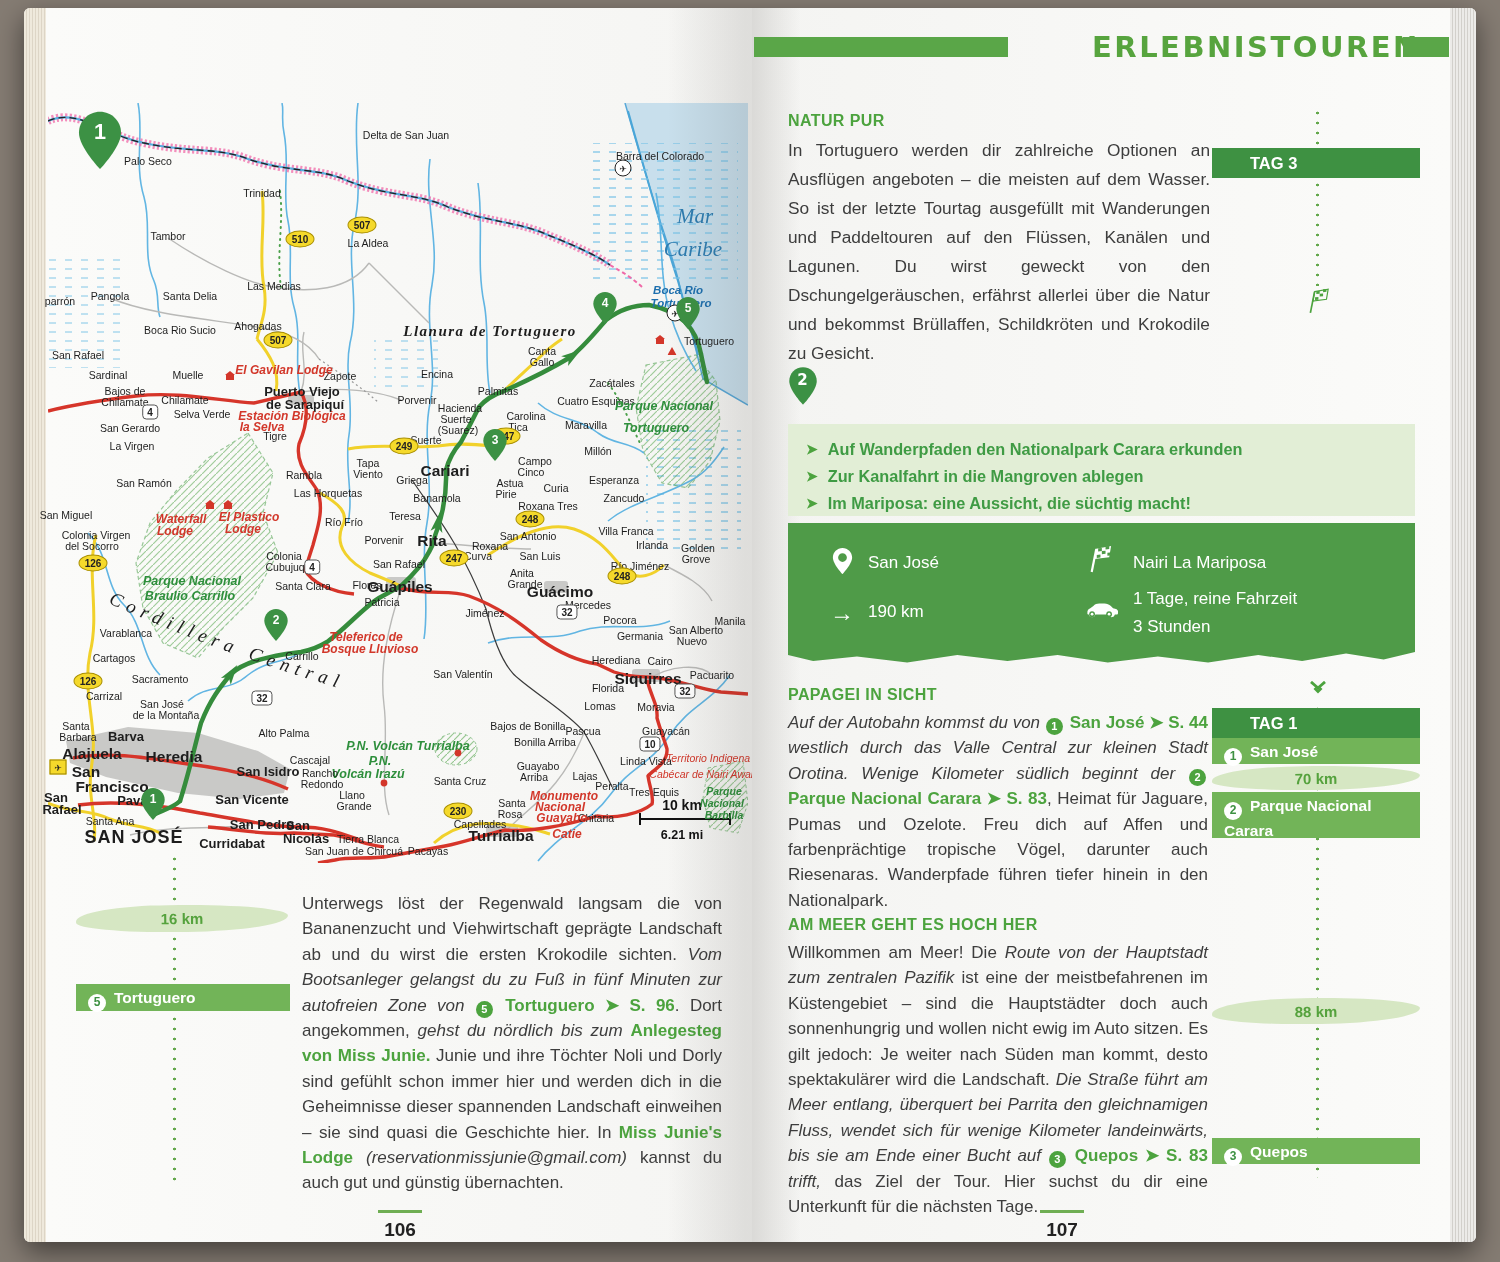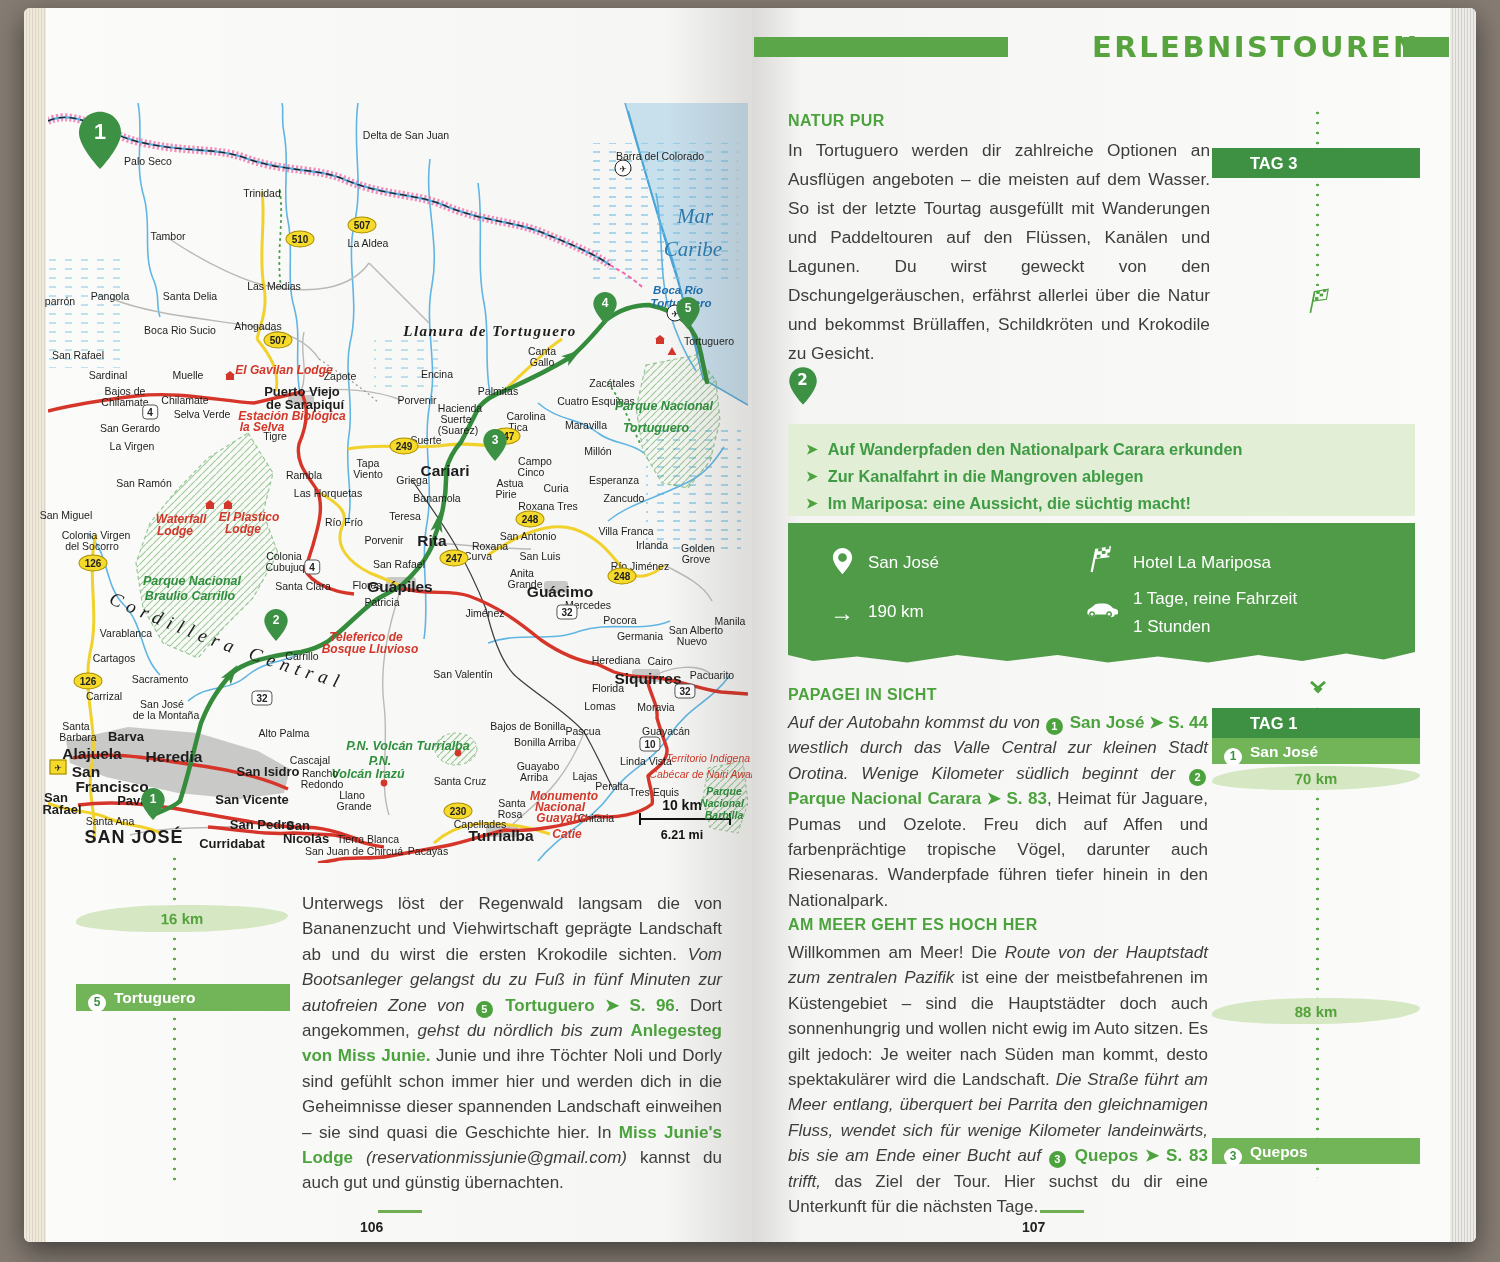--- a/index.html
+++ b/index.html
@@ -11,21 +11,21 @@
   .page-left{left:22px;width:706px;}
   .page-left:after{content:'';position:absolute;inset:0;background:linear-gradient(to right,rgba(255,255,255,0) 88%,rgba(60,55,50,.12) 99%);pointer-events:none;}
   .page-right{left:728px;width:698px;background:linear-gradient(to left,#fbfbf9,#f4f4f2);}
   .page-right:before{content:'';position:absolute;inset:0;background:linear-gradient(to right,rgba(60,55,50,.14),rgba(255,255,255,0) 7%);pointer-events:none;}
   
   .grn{color:#4ca33e;font-weight:bold;}
   .it{font-style:italic;}
   .ncirc{display:inline-flex;width:17px;height:17px;border-radius:50%;background:#4ca33e;color:#fff;font-size:11px;font-weight:bold;align-items:center;justify-content:center;vertical-align:-2px;margin:0 2px 0 1px;font-style:normal;}
   .para{position:absolute;text-align:justify;color:#3d3d3d;font-size:17px;line-height:25.4px;}
   .sec-head{position:absolute;color:#4ca33e;font-weight:bold;font-size:16px;letter-spacing:.4px;}
-  .pagenum{position:absolute;text-align:left;font-weight:bold;font-size:14px;color:#222;}
+  .pagenum{position:absolute;text-align:center;font-weight:bold;font-size:19px;color:#222;}
   .pagenum i{display:block;width:44px;height:3px;background:#6fae53;margin:0 auto 6px auto;}
   .dotline{position:absolute;width:3px;background-image:radial-gradient(circle,#64a84c 1.3px,rgba(0,0,0,0) 1.6px);background-size:3px 10px;background-repeat:repeat-y;}
   .brush{position:absolute;background:#d6e7c3;color:#55a23d;font-weight:bold;font-size:15px;display:flex;align-items:center;justify-content:center;border-radius:46% 54% 50% 50% / 60% 45% 60% 40%;transform:rotate(-.6deg);}
   .tagbar{position:absolute;background:#3e9142;color:#fff;font-weight:bold;font-size:16.5px;display:flex;align-items:center;padding-left:38px;box-sizing:border-box;}
   .stopbar{position:absolute;background:#72b458;color:#fff;font-weight:bold;font-size:15.5px;display:block;padding:3px 8px 3px 12px;box-sizing:border-box;line-height:21px;}
   .wnum{display:inline-flex;width:18px;height:18px;background:#fff;color:#3e9142;border-radius:50%;font-size:12px;font-weight:bold;align-items:center;justify-content:center;margin-right:8px;vertical-align:-3px;}
   
   .topbar{position:absolute;left:2px;top:29px;width:254px;height:20px;background:#5aa648;}
   .topblock{position:absolute;left:651px;top:29px;width:46px;height:20px;background:#5aa648;}
   .booktitle{position:absolute;left:340px;top:22px;width:305px;text-align:right;color:#57a43e;font-weight:bold;font-size:29px;letter-spacing:2.5px;font-family:"DejaVu Sans",sans-serif;}
@@ -494,32 +494,32 @@
             </g>
           <g fill="#4f9b48">
               <rect x="11" y="4.6" width="4" height="3.4" transform="skewY(-6)"></rect>
               <rect x="19" y="3.2" width="4" height="3.4" transform="skewY(-6)"></rect>
               <rect x="15" y="8" width="4" height="3.4" transform="skewY(-6)"></rect>
               <rect x="9.5" y="11.6" width="4" height="3.2" transform="skewY(-6)"></rect>
               <rect x="21" y="10.4" width="3" height="3.2" transform="skewY(-6)"></rect>
             </g>
         </svg>
       </span>
-      <span class="ib-item" style="left:345px;top:30px;">Hotel La Mariposa</span>
+      <span class="ib-item" style="left:345px;top:30px;">Nairi La Mariposa</span>
       <span class="ib-icon" style="left:296px;top:78px;">
         <svg viewBox="0 0 40 20" width="34" height="17">
           <path d="M4 13c0-2 1-3.4 3-4.2l4-3C13 4 15 3 18 3h6c3 0 5.6 1.2 7.6 3l2.6 2.4c3.4.5 5.8 1.6 5.8 3.6v2.4c0 .9-.7 1.6-1.6 1.6h-2a4 4 0 0 1-7.8 0H13.4a4 4 0 0 1-7.8 0H5c-.6 0-1-.4-1-1z" fill="#fff"></path>
           <circle cx="9.5" cy="15.5" r="3.4" fill="#4f9b48"></circle>
             <circle cx="9.5" cy="15.5" r="1.6" fill="#fff"></circle>
           <circle cx="29.5" cy="15.5" r="3.4" fill="#4f9b48"></circle>
             <circle cx="29.5" cy="15.5" r="1.6" fill="#fff"></circle>
         </svg>
       </span>
       <span class="ib-item" style="left:345px;top:66px;">1 Tage, reine Fahrzeit</span>
-      <span class="ib-item" style="left:345px;top:94px;">1 Stunden</span>
+      <span class="ib-item" style="left:345px;top:94px;">3 Stunden</span>
     </div>
 
     <div class="sec-head" style="left:36px;top:678px;">PAPAGEI IN SICHT</div>
     <div class="para" style="left:36px;top:702px;width:420px;"><span class="it">Auf der Autobahn kommst du von </span><span class="ncirc">1</span><span class="grn"> San José ➤ S. 44 </span><span class="it">westlich durch das Valle Central zur kleinen Stadt Orotina. Wenige Kilometer südlich beginnt der </span><span class="ncirc">2</span><span class="grn"> Parque Nacional Carara ➤ S. 83</span><span class="">, Heimat für Jaguare, Pumas und Ozelote. Freu dich auf Affen und farbenprächtige tropische Vögel, darunter auch Riesenaras. Wanderpfade führen tiefer hinein in den Nationalpark.</span></div>
 
     <div class="sec-head" style="left:36px;top:908px;">AM MEER GEHT ES HOCH HER</div>
     <div class="para" style="left:36px;top:932px;width:420px;"><span class="">Willkommen am Meer! Die </span><span class="it">Route von der Hauptstadt zum zentralen Pazifik </span><span class="">ist eine der meistbefahrenen im Küstengebiet – sind die Hauptstädter doch auch sonnenhungrig und wollen nicht ewig im Auto sitzen. Es gilt jedoch: Je weiter nach Süden man kommt, desto spektakulärer wird die Landschaft. </span><span class="it">Die Straße führt am Meer entlang, überquert bei Parrita den gleichnamigen Fluss, wendet sich für wenige Kilometer landeinwärts, bis sie am Ende einer Bucht auf </span><span class="ncirc">3</span><span class="grn"> Quepos ➤ S. 83 </span><span class="it">trifft,</span><span class=""> das Ziel der Tour. Hier suchst du dir eine Unterkunft für die nächsten Tage.</span></div>
 
     <div class="dotline" style="left:564px;top:100px;height:40px;"></div>
     <div class="dotline" style="left:564px;top:172px;height:106px;"></div>
@@ -545,20 +545,21 @@
       </svg>
     </span>
     <div class="dotline" style="left:564px;top:696px;height:474px;"></div>
     <div class="tagbar" style="left:460px;top:700px;width:208px;height:30px;">
         <span>TAG 1</span>
       </div>
     <div class="stopbar" style="left:460px;top:730px;width:208px;height:26px;"><span class="wnum">1</span><span>San José</span></div>
     <div class="brush" style="left:460px;top:758px;width:208px;height:24px;">
         <span>70 km</span>
       </div>
+    <div class="stopbar" style="left:460px;top:784px;width:208px;height:46px;"><span class="wnum">2</span><span>Parque Nacional Carara</span></div>
     <div class="brush" style="left:460px;top:990px;width:208px;height:26px;">
         <span>88 km</span>
       </div>
     <div class="stopbar" style="left:460px;top:1130px;width:208px;height:26px;"><span class="wnum">3</span><span>Quepos</span></div>
 
     <div class="pagenum" style="left:270px;top:1202px;width:80px;"><i></i><span>107</span></div>
   </div>
 </div>
 
 </body></html>

